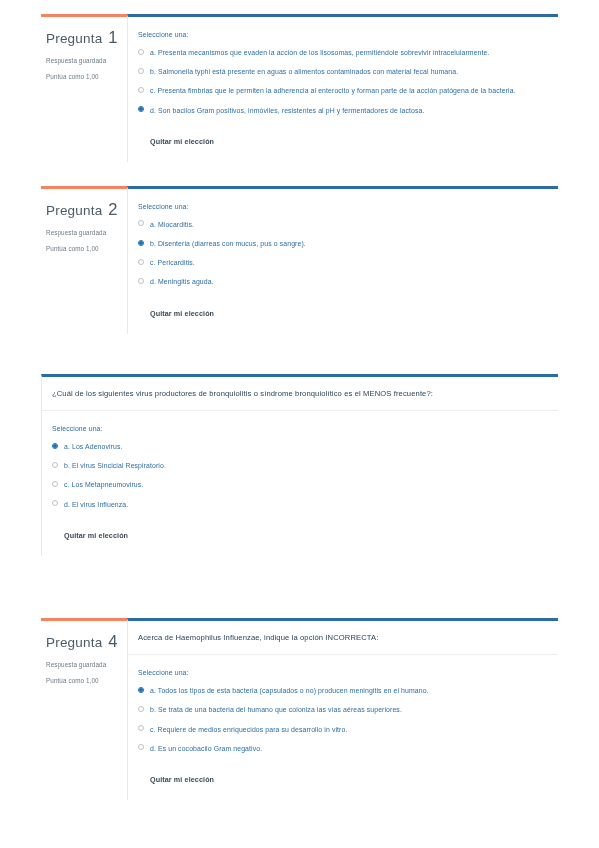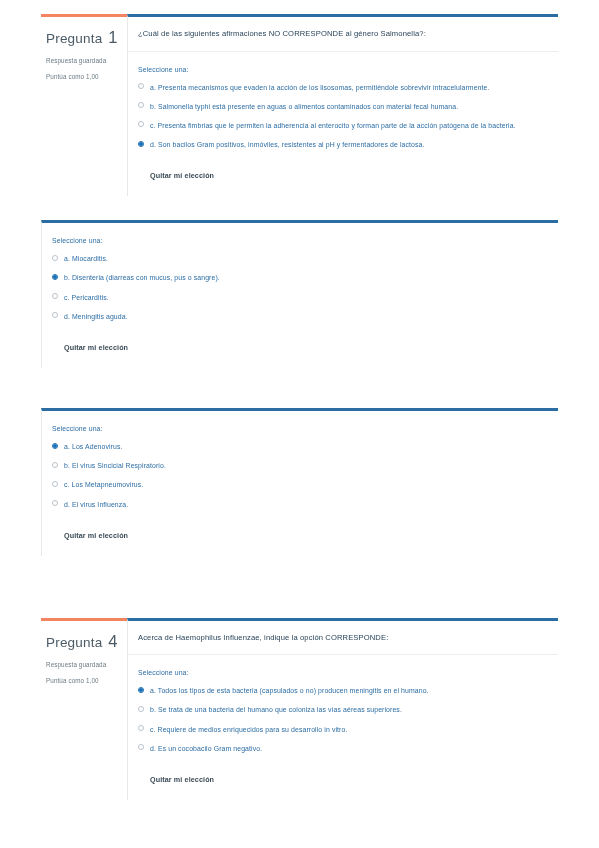--- a/index.html
+++ b/index.html
@@ -146,57 +146,62 @@
 
 <div class="page">
   <div class="quiz-list" id="quiz-list">
       <div class="question-block">
         <div class="q-info">
           <div class="q-number"><span>Pregunta</span> <span class="num">1</span></div>
           <div class="q-state">Respuesta guardada</div>
           <div class="q-grade">Puntúa como 1,00</div>
         </div>
         <div class="q-content">
-          <div class="q-text">¿Cuál de las siguientes afirmaciones NO CORRESPONDE al género Salmonella?:</div>
           <div class="q-answer"><div class="answer-prompt">Seleccione una:</div><div class="option">
               <span class="radio"></span>
               <span class="option-text"><span class="lead">a.</span> <span>Presenta mecanismos que evaden la acción de los lisosomas, permitiéndole sobrevivir intracelularmente.</span></span>
             </div><div class="option">
               <span class="radio"></span>
               <span class="option-text"><span class="lead">b.</span> <span>Salmonella typhi está presente en aguas o alimentos contaminados con material fecal humana.</span></span>
             </div><div class="option">
               <span class="radio"></span>
               <span class="option-text"><span class="lead">c.</span> <span>Presenta fimbrias que le permiten la adherencia al enterocito y forman parte de la acción patógena de la bacteria.</span></span>
             </div><div class="option">
               <span class="radio checked"></span>
               <span class="option-text"><span class="lead">d.</span> <span>Son bacilos Gram positivos, inmóviles, resistentes al pH y fermentadores de lactosa.</span></span>
             </div><div class="clear-choice">Quitar mi elección</div></div>
         </div>
       </div>
       <div class="gap" style="height: 24px;"></div>
       <div class="question-block">
+        <div class="q-info">
+          <div class="q-number"><span>Pregunta</span> <span class="num">2</span></div>
+          <div class="q-state">Respuesta guardada</div>
+          <div class="q-grade">Puntúa como 1,00</div>
+        </div>
         <div class="q-content">
           <div class="q-answer"><div class="answer-prompt">Seleccione una:</div><div class="option">
               <span class="radio"></span>
               <span class="option-text"><span class="lead">a.</span> <span>Miocarditis.</span></span>
             </div><div class="option">
               <span class="radio checked"></span>
               <span class="option-text"><span class="lead">b.</span> <span>Disenteria (diarreas con mucus, pus o sangre).</span></span>
             </div><div class="option">
               <span class="radio"></span>
               <span class="option-text"><span class="lead">c.</span> <span>Pericarditis.</span></span>
             </div><div class="option">
               <span class="radio"></span>
               <span class="option-text"><span class="lead">d.</span> <span>Meningitis aguda.</span></span>
             </div><div class="clear-choice">Quitar mi elección</div></div>
         </div>
       </div>
       <div class="gap" style="height: 40px;"></div>
       <div class="question-block">
         <div class="q-content">
+          <div class="q-text">¿Cuál de los siguientes virus productores de bronquiolitis o síndrome bronquiolítico es el MENOS frecuente?:</div>
           <div class="q-answer"><div class="answer-prompt">Seleccione una:</div><div class="option">
               <span class="radio checked"></span>
               <span class="option-text"><span class="lead">a.</span> <span>Los Adenovirus.</span></span>
             </div><div class="option">
               <span class="radio"></span>
               <span class="option-text"><span class="lead">b.</span> <span>El virus Sincicial Respiratorio.</span></span>
             </div><div class="option">
               <span class="radio"></span>
               <span class="option-text"><span class="lead">c.</span> <span>Los Metapneumovirus.</span></span>
             </div><div class="option">
@@ -206,21 +211,21 @@
         </div>
       </div>
       <div class="gap" style="height: 62px;"></div>
       <div class="question-block">
         <div class="q-info">
           <div class="q-number"><span>Pregunta</span> <span class="num">4</span></div>
           <div class="q-state">Respuesta guardada</div>
           <div class="q-grade">Puntúa como 1,00</div>
         </div>
         <div class="q-content">
-          <div class="q-text">Acerca de Haemophilus Influenzae, indique la opción CORRESPONDE:</div>
+          <div class="q-text">Acerca de Haemophilus Influenzae, indique la opción INCORRECTA:</div>
           <div class="q-answer"><div class="answer-prompt">Seleccione una:</div><div class="option">
               <span class="radio checked"></span>
               <span class="option-text"><span class="lead">a.</span> <span>Todos los tipos de esta bacteria (capsulados o no) producen meningitis en el humano.</span></span>
             </div><div class="option">
               <span class="radio"></span>
               <span class="option-text"><span class="lead">b.</span> <span>Se trata de una bacteria del humano que coloniza las vías aéreas superiores.</span></span>
             </div><div class="option">
               <span class="radio"></span>
               <span class="option-text"><span class="lead">c.</span> <span>Requiere de medios enriquecidos para su desarrollo in vitro.</span></span>
             </div><div class="option">

